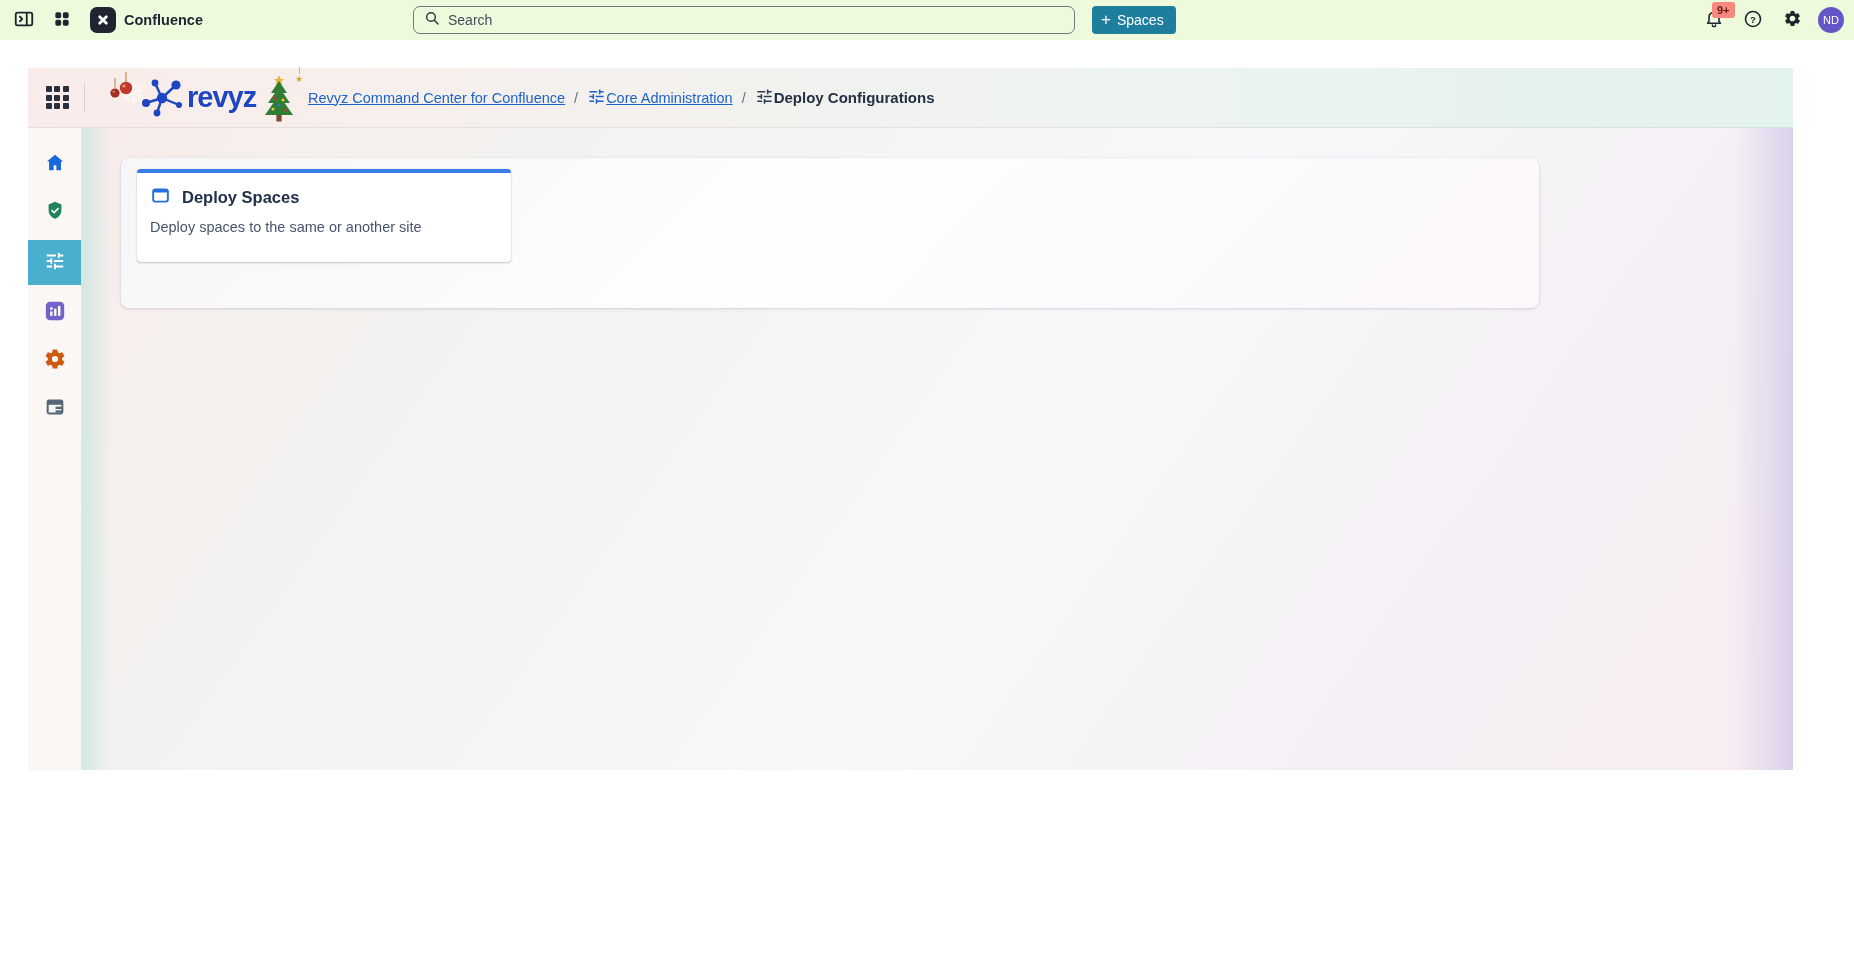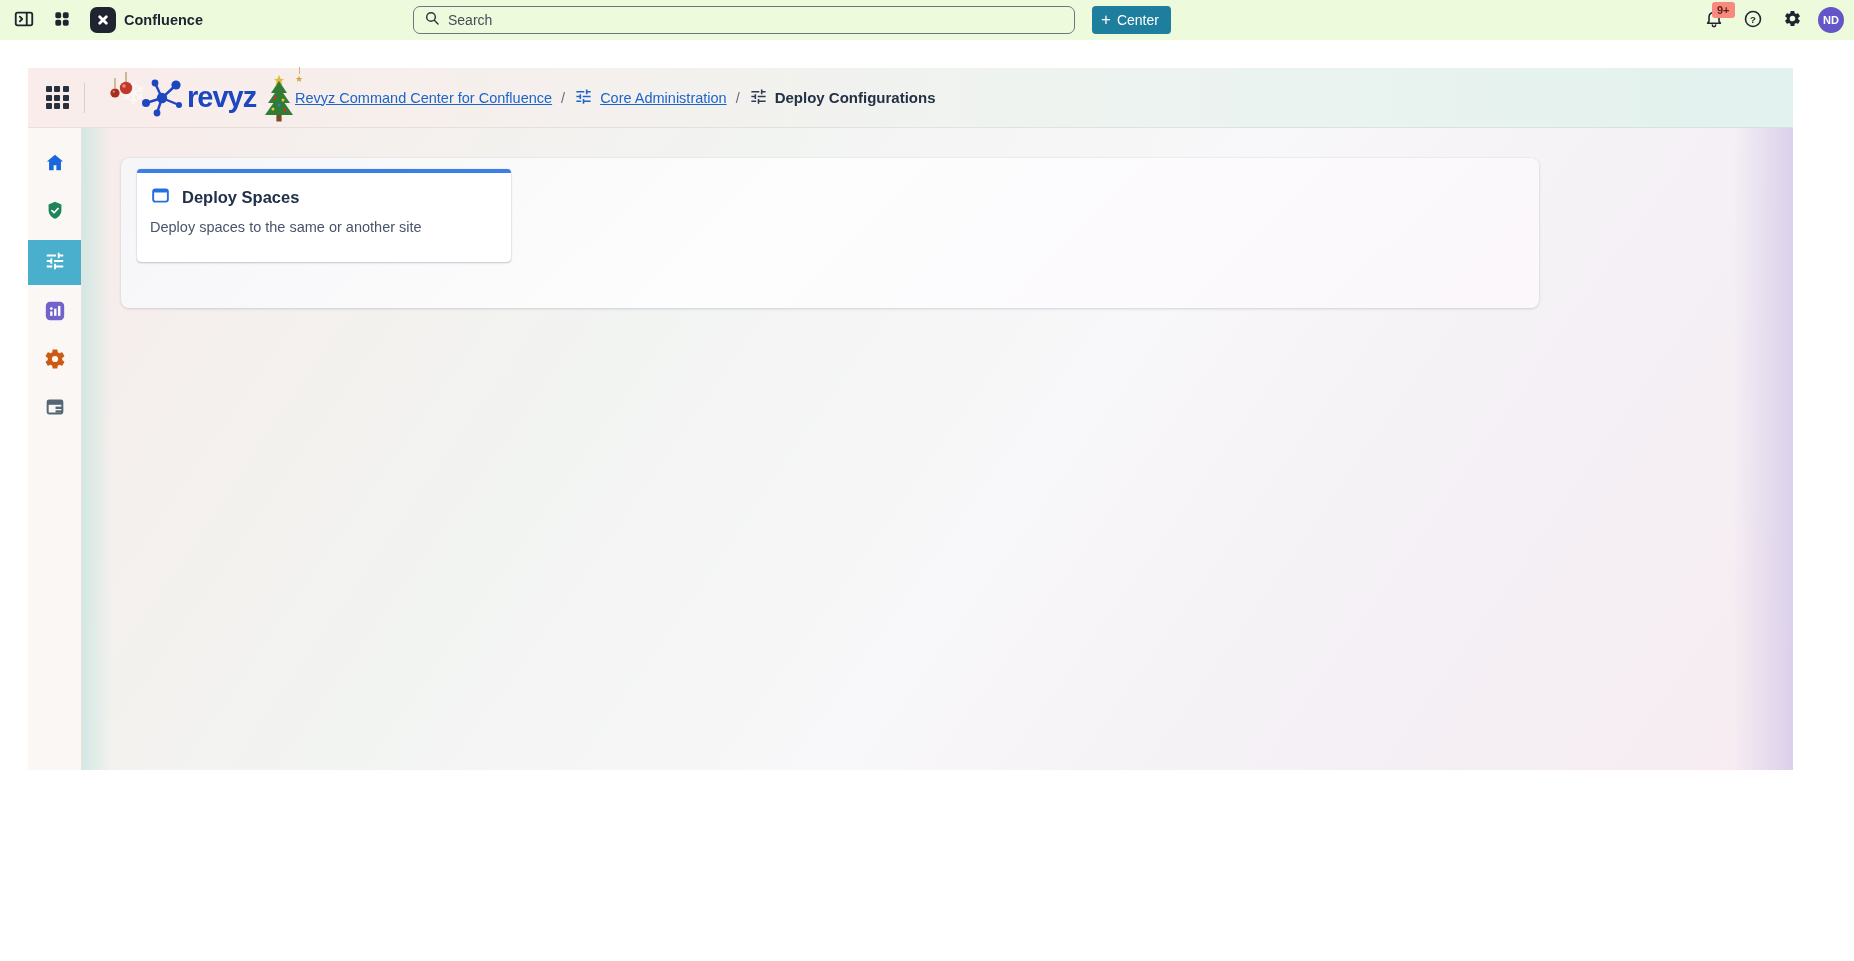--- a/index.html
+++ b/index.html
@@ -29,21 +29,21 @@
                 background:var(--create-teal,#1e7e9e); color:#fff; border:none; border-radius:4px;
                 display:flex; align-items:center; gap:6px; font-size:14px; font-weight:500; cursor:pointer;
                 font-family:"Liberation Sans",sans-serif; }
   .create-plus { font-size:17px; font-weight:400; line-height:1; margin-top:-1px; }
   .tb-right { position:absolute; right:10px; top:0; height:40px; display:flex; align-items:center; gap:7px; }
   .bell-wrap { position:relative; width:32px; height:32px; display:flex; align-items:center; justify-content:center; cursor:pointer; }
   .badge { position:absolute; top:-2px; left:14px; background:var(--badge-bg,#f8897e);
            color:var(--badge-text,#5f1e16); font-size:11px; font-weight:700; padding:1px 5px;
            border-radius:3px; line-height:1.3; }
   .avatar { width:26px; height:26px; border-radius:50%; background:var(--avatar-purple,#6456c8);
-            color:#fff; font-size:11px; font-weight:700; display:flex; align-items:center;
+            color:#fff; font-size:11px; font-weight:400; display:flex; align-items:center;
             justify-content:center; cursor:pointer; margin-left:3px; }
 
   
   .app { position:absolute; left:28px; top:68px; width:1765px; height:702px;
          display:flex; flex-direction:column; }
 
   
   .app-header { height:60px; flex:0 0 60px; display:flex; align-items:center;
     background:linear-gradient(90deg,#f9eceb 0%,#f6efec 22%,#eff3f0 55%,#e2f2ee 100%);
     border-bottom:1px solid rgba(120,90,80,0.10); }
@@ -57,24 +57,24 @@
   .flake1 { left:22px; top:8px; font-size:30px; }
   .flake2 { left:96px; top:22px; font-size:20px; }
   .baubles { position:absolute; left:6px; top:2px; }
   .molecule { position:absolute; left:36px; top:6px; }
   .revyz-text { position:absolute; left:88px; top:13px; font-size:29px; font-weight:700;
                 color:var(--revyz-blue,#1d46c0); letter-spacing:-1px;text-align:right; }
   .tree { position:absolute; left:162px; top:6px; }
   .gold-star { position:absolute; left:196px; top:6px; color:#d4a53f; font-size:9px; }
   .gold-star::before { content:""; position:absolute; left:4px; top:-7px; width:1px; height:7px; background:#d4b36a; }
 
-  .breadcrumb { display:flex; align-items:center; gap:9px; margin-left:18px; font-size:14.5px; white-space:nowrap; }
+  .breadcrumb { display:flex; align-items:center; gap:9px; margin-left:31px; font-size:14.5px; white-space:nowrap; }
   .crumb-link { color:var(--link-blue,#1c64c9); text-decoration:underline; cursor:pointer; }
   .crumb-sep { color:#626f86; }
-  .crumb-item { display:flex; align-items:center; gap:7px; }
+  .crumb-item { display:flex; align-items:center; }
   .crumb-current { color:#243044; font-weight:700; font-size:15px; }
   .tune-blue { color:var(--link-blue,#1c64c9); }
   .tune-dark { color:#2f3b52; }
 
   
   .app-body { flex:1; display:flex; min-height:0; }
   .side-rail { flex:0 0 53px; background:#fbf7f5; border-right:1px solid #e9e1dd;
                display:flex; flex-direction:column; align-items:center; padding-top:16px; gap:7px; }
   .side-item { width:53px; height:41px; display:flex; align-items:center; justify-content:center; cursor:pointer; }
   .side-item.selected { height:45px; background:var(--selected-rail,#4aaecd); }
@@ -145,21 +145,21 @@
         <svg width="16" height="16" viewBox="0 0 24 24" fill="none" stroke="currentColor" stroke-width="2.2">
           <circle cx="10.5" cy="10.5" r="6.5"></circle>
             <line x1="15.5" y1="15.5" x2="21" y2="21" stroke-linecap="round"></line>
         </svg>
       </span>
       <input class="search-input" type="text" placeholder="Search" style="">
     </div>
 
     <button class="create-btn">
       <span class="create-plus">+</span>
-      <span>Center</span>
+      <span>Spaces</span>
     </button>
 
     <div class="tb-right">
       <div class="bell-wrap">
         <span>
           <svg width="20" height="20" viewBox="0 0 24 24" fill="none" stroke="#1f2430" stroke-width="1.9" stroke-linejoin="round">
             <path d="M18 16v-5a6 6 0 1 0-12 0v5l-1.7 2.2h15.4z"></path>
             <path d="M10 20.5a2 2 0 0 0 4 0" stroke-linecap="round"></path>
           </svg>
         </span>

